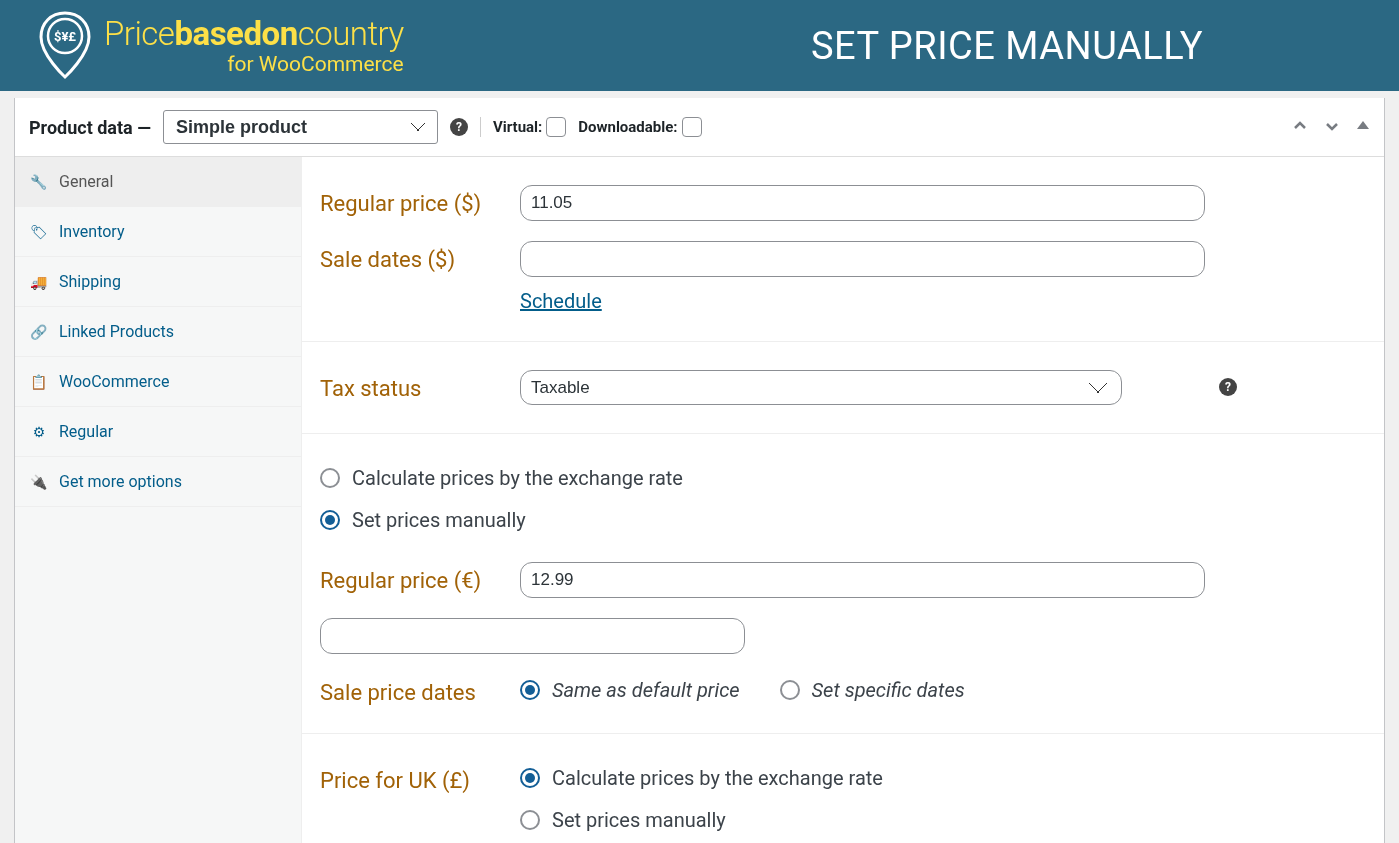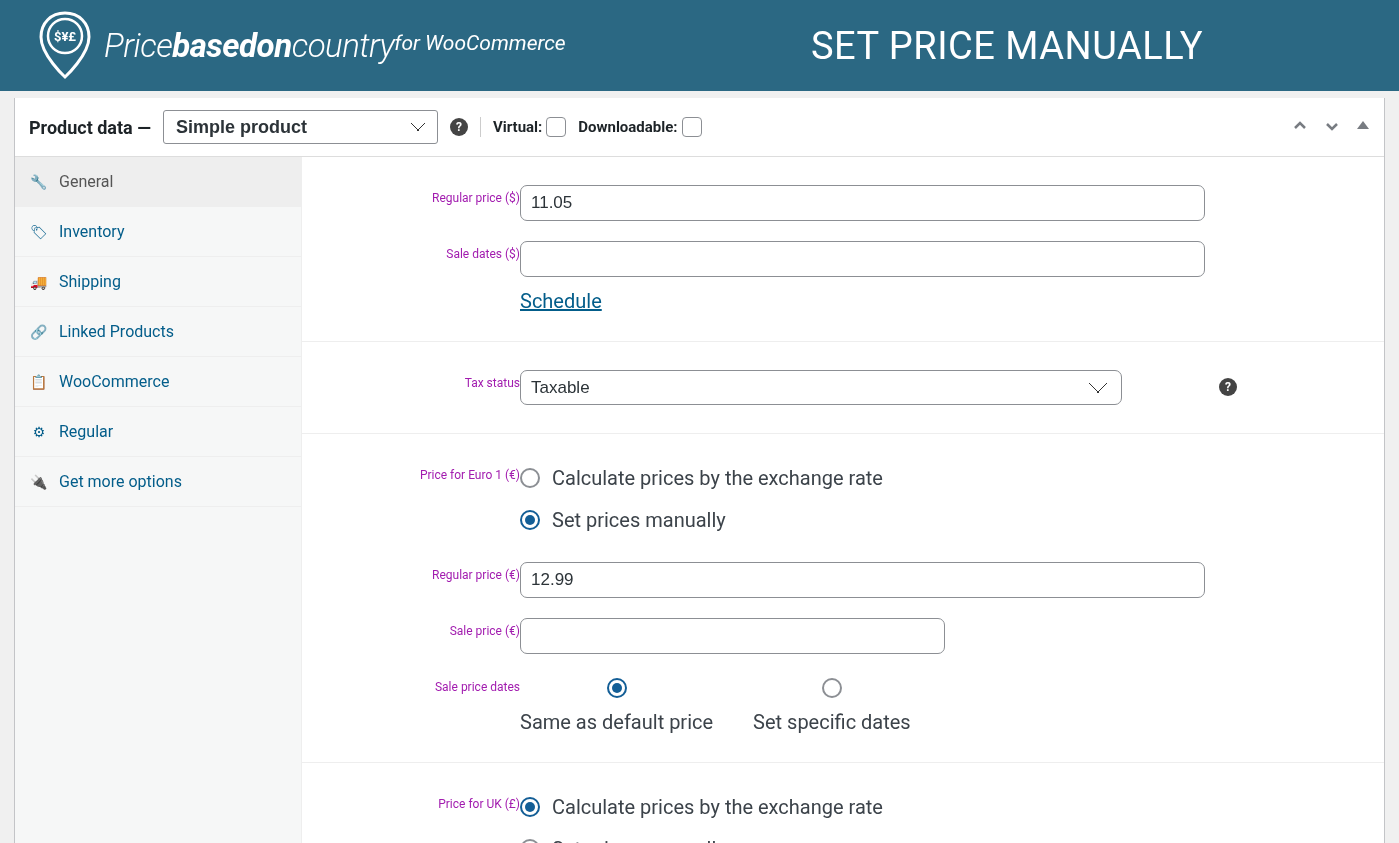--- a/index.html
+++ b/index.html
@@ -1,21 +1,21 @@
 <!DOCTYPE html>
 <html><head>
   <meta charset="utf-8">
   <style>
     * { box-sizing: border-box; margin: 0; padding: 0; }
     body { font-family: -apple-system, BlinkMacSystemFont, "Segoe UI", Roboto, Oxygen-Sans, Ubuntu, Cantarell, "Helvetica Neue", sans-serif; background: #f0f0f0; color: #3c434a; font-size: 14px; }
     
     .header-banner { background: #2b6883; height: 91px; display: flex; align-items: center; padding: 0 36px; justify-content: space-between; }
     .logo-wrap { display: flex; align-items: center; gap: 10px; }
     .logo-pin { width: 58px; height: 72px; position: relative; }
-    .logo-text { display: flex; flex-direction: row; line-height: 1; color: #ffffff; font-style: italic; }
+    .logo-text { display: flex; flex-direction: column; line-height: 1; color: #fde047; }
     .logo-title { font-size: 33px; font-weight: 300; letter-spacing: -0.5px; }
     .logo-title b { font-weight: 700; }
     .logo-sub { font-size: 21px; font-weight: 400; text-align: right; margin-top: 4px; }
     .banner-title { color: #fff; font-size: 38px; font-weight: 400; letter-spacing: 0.5px; margin-right: 160px; }
     
     .panel { background: #fff; border: 1px solid #c3c4c7; border-top: none; margin: 7px 14px 0 14px; }
     
     .panel-header { display: flex; align-items: center; padding: 12px 14px; border-bottom: 1px solid #ddd; gap: 12px; }
     .panel-header h3 { font-size: 18px; font-weight: 700; color: #1d2327; }
     .product-type { font-size: 18px; font-weight: 700; padding: 6px 36px 6px 12px; border: 1px solid #8c8f94; border-radius: 3px; background: #fff; appearance:none; -webkit-appearance:none; background-image: linear-gradient(45deg, transparent 48%, #333 48%, #333 52%, transparent 52%), linear-gradient(-45deg, transparent 48%, #333 48%, #333 52%, transparent 52%); background-position: calc(100% - 18px) 50%, calc(100% - 12px) 50%; background-size: 8px 8px, 8px 8px; background-repeat:no-repeat; min-width: 275px; color:#2c3338;}
@@ -33,30 +33,30 @@
     .sidebar ul { list-style:none; }
     .sidebar li { border-bottom:1px solid #eee; }
     .sidebar a { display:flex; align-items:center; gap:12px; padding:15px 16px; color:#035d8a; text-decoration:none; font-size:16px; }
     .sidebar li.active { background:#eee; }
     .sidebar li.active a { color:#555; }
     .sidebar .sicon { width:16px; height:16px; display:inline-flex; align-items:center; justify-content:center; font-size:14px; }
     
     .content { flex:1; }
     .block { border-bottom:1px solid #eee; padding: 18px 0; }
     .row { display:flex; align-items:flex-start; padding: 10px 18px; }
-    .label { width:200px; font-size:12px; color:#a21caf; padding-top:6px;text-align:right; }
+    .label { width:200px; font-size:22px; color:#a16207; padding-top:6px; }
     .control { flex:0 0 685px; }
-    .control input[type="text"], .control select { width: 685px; max-width:100%; padding: 7px 10px; font-size:17px; border:1px solid #8c8f94; border-radius:7px; background:#fff; color:#2c3338;}
+    .control input[type="text"], .control select { width: 685px; max-width:100%; padding: 7px 10px; font-size:17px; border:1px solid #8c8f94; border-radius:12px; background:#fff; color:#2c3338;}
     .control.narrow input[type="text"] { width:425px; }
     .control select.full { width:602px; appearance:none; -webkit-appearance:none; background-image: linear-gradient(45deg, transparent 48%, #333 48%, #333 52%, transparent 52%), linear-gradient(-45deg, transparent 48%, #333 48%, #333 52%, transparent 52%); background-position: calc(100% - 22px) 50%, calc(100% - 14px) 50%; background-size: 10px 10px, 10px 10px; background-repeat:no-repeat; }
     .sched { color:#035d8a; text-decoration:underline; font-size:20px; display:inline-block; margin-top:12px; cursor:pointer; }
     .help-right { margin-left:14px; padding-top:8px; }
     .radio-grp { display:flex; flex-direction:column; gap:18px; padding-top:4px; }
     .radio-row { display:flex; gap:12px; align-items:center; font-size:20px; color:#3c434a; }
-    .radio-row.inline { flex-direction:column; }
+    .radio-row.inline { flex-direction:row;font-style:italic; }
     .radio { width:20px; height:20px; border:2px solid #8c8f94; border-radius:50%; display:inline-flex; align-items:center; justify-content:center; flex-shrink:0; }
     .radio.checked { border-color:#135e96; }
     .radio.checked::after { content:''; width:10px; height:10px; background:#135e96; border-radius:50%; }
     .radio-inline-wrap { display:flex; gap:40px; padding-top:4px; }
   </style>
 </head>
 <body>
 
 <div class="header-banner">
   <div class="logo-wrap">
@@ -174,40 +174,38 @@
           <div class="label">Tax status</div>
           <div class="control">
             <select class="full"><option>Taxable</option></select>
           </div>
           <div class="help-right"><span class="help-dot">?</span></div>
         </div>
       </div>
 
       <div class="block">
         <div class="row">
-          <div class="label">Price for Euro 1 (€)</div>
           <div class="control">
             <div class="radio-grp">
               <label class="radio-row">
                   <span class="radio"></span>
                   <span>Calculate prices by the exchange rate</span>
                 </label>
               <label class="radio-row">
                   <span class="radio checked"></span>
                   <span>Set prices manually</span>
                 </label>
             </div>
           </div>
         </div>
         <div class="row" style="margin-top:10px;">
           <div class="label">Regular price (€)</div>
           <div class="control"><input type="text" value="12.99" style=""></div>
         </div>
         <div class="row">
-          <div class="label">Sale price (€)</div>
           <div class="control narrow"><input type="text" value="" style=""></div>
         </div>
         <div class="row">
           <div class="label">Sale price dates</div>
           <div class="control">
             <div class="radio-inline-wrap">
               <label class="radio-row inline">
                   <span class="radio checked"></span>
                   <span>Same as default price</span>
                 </label>

